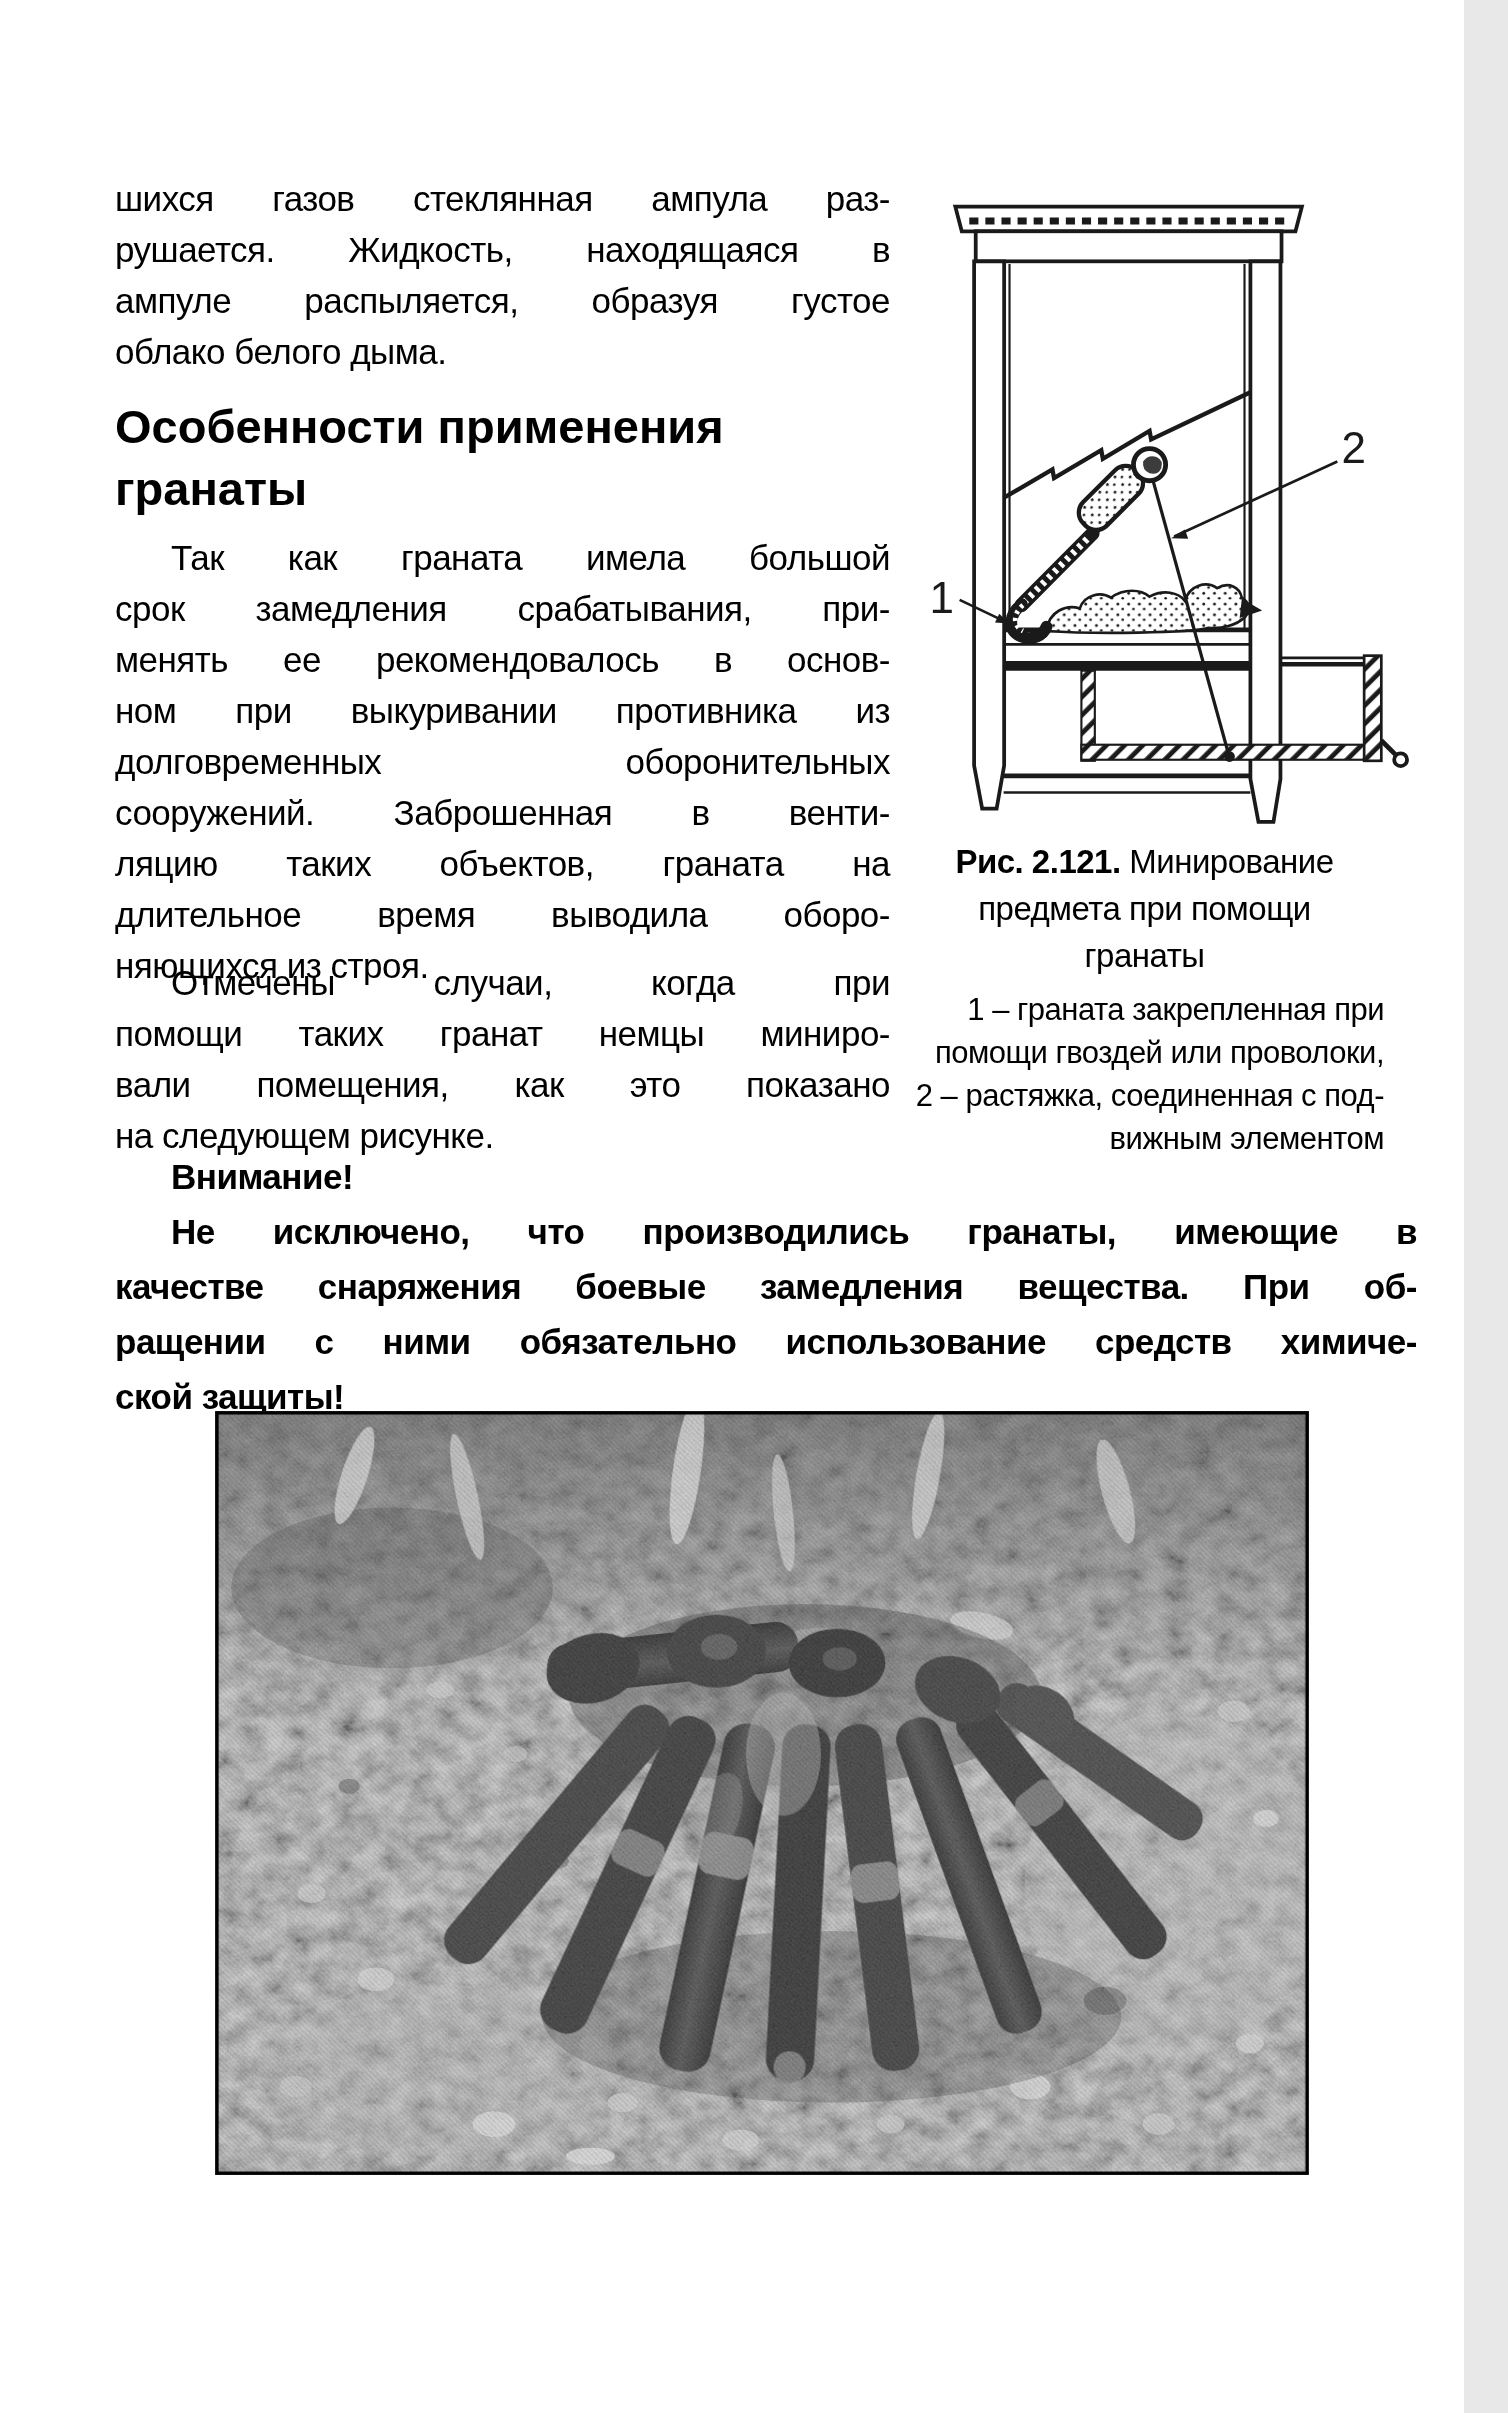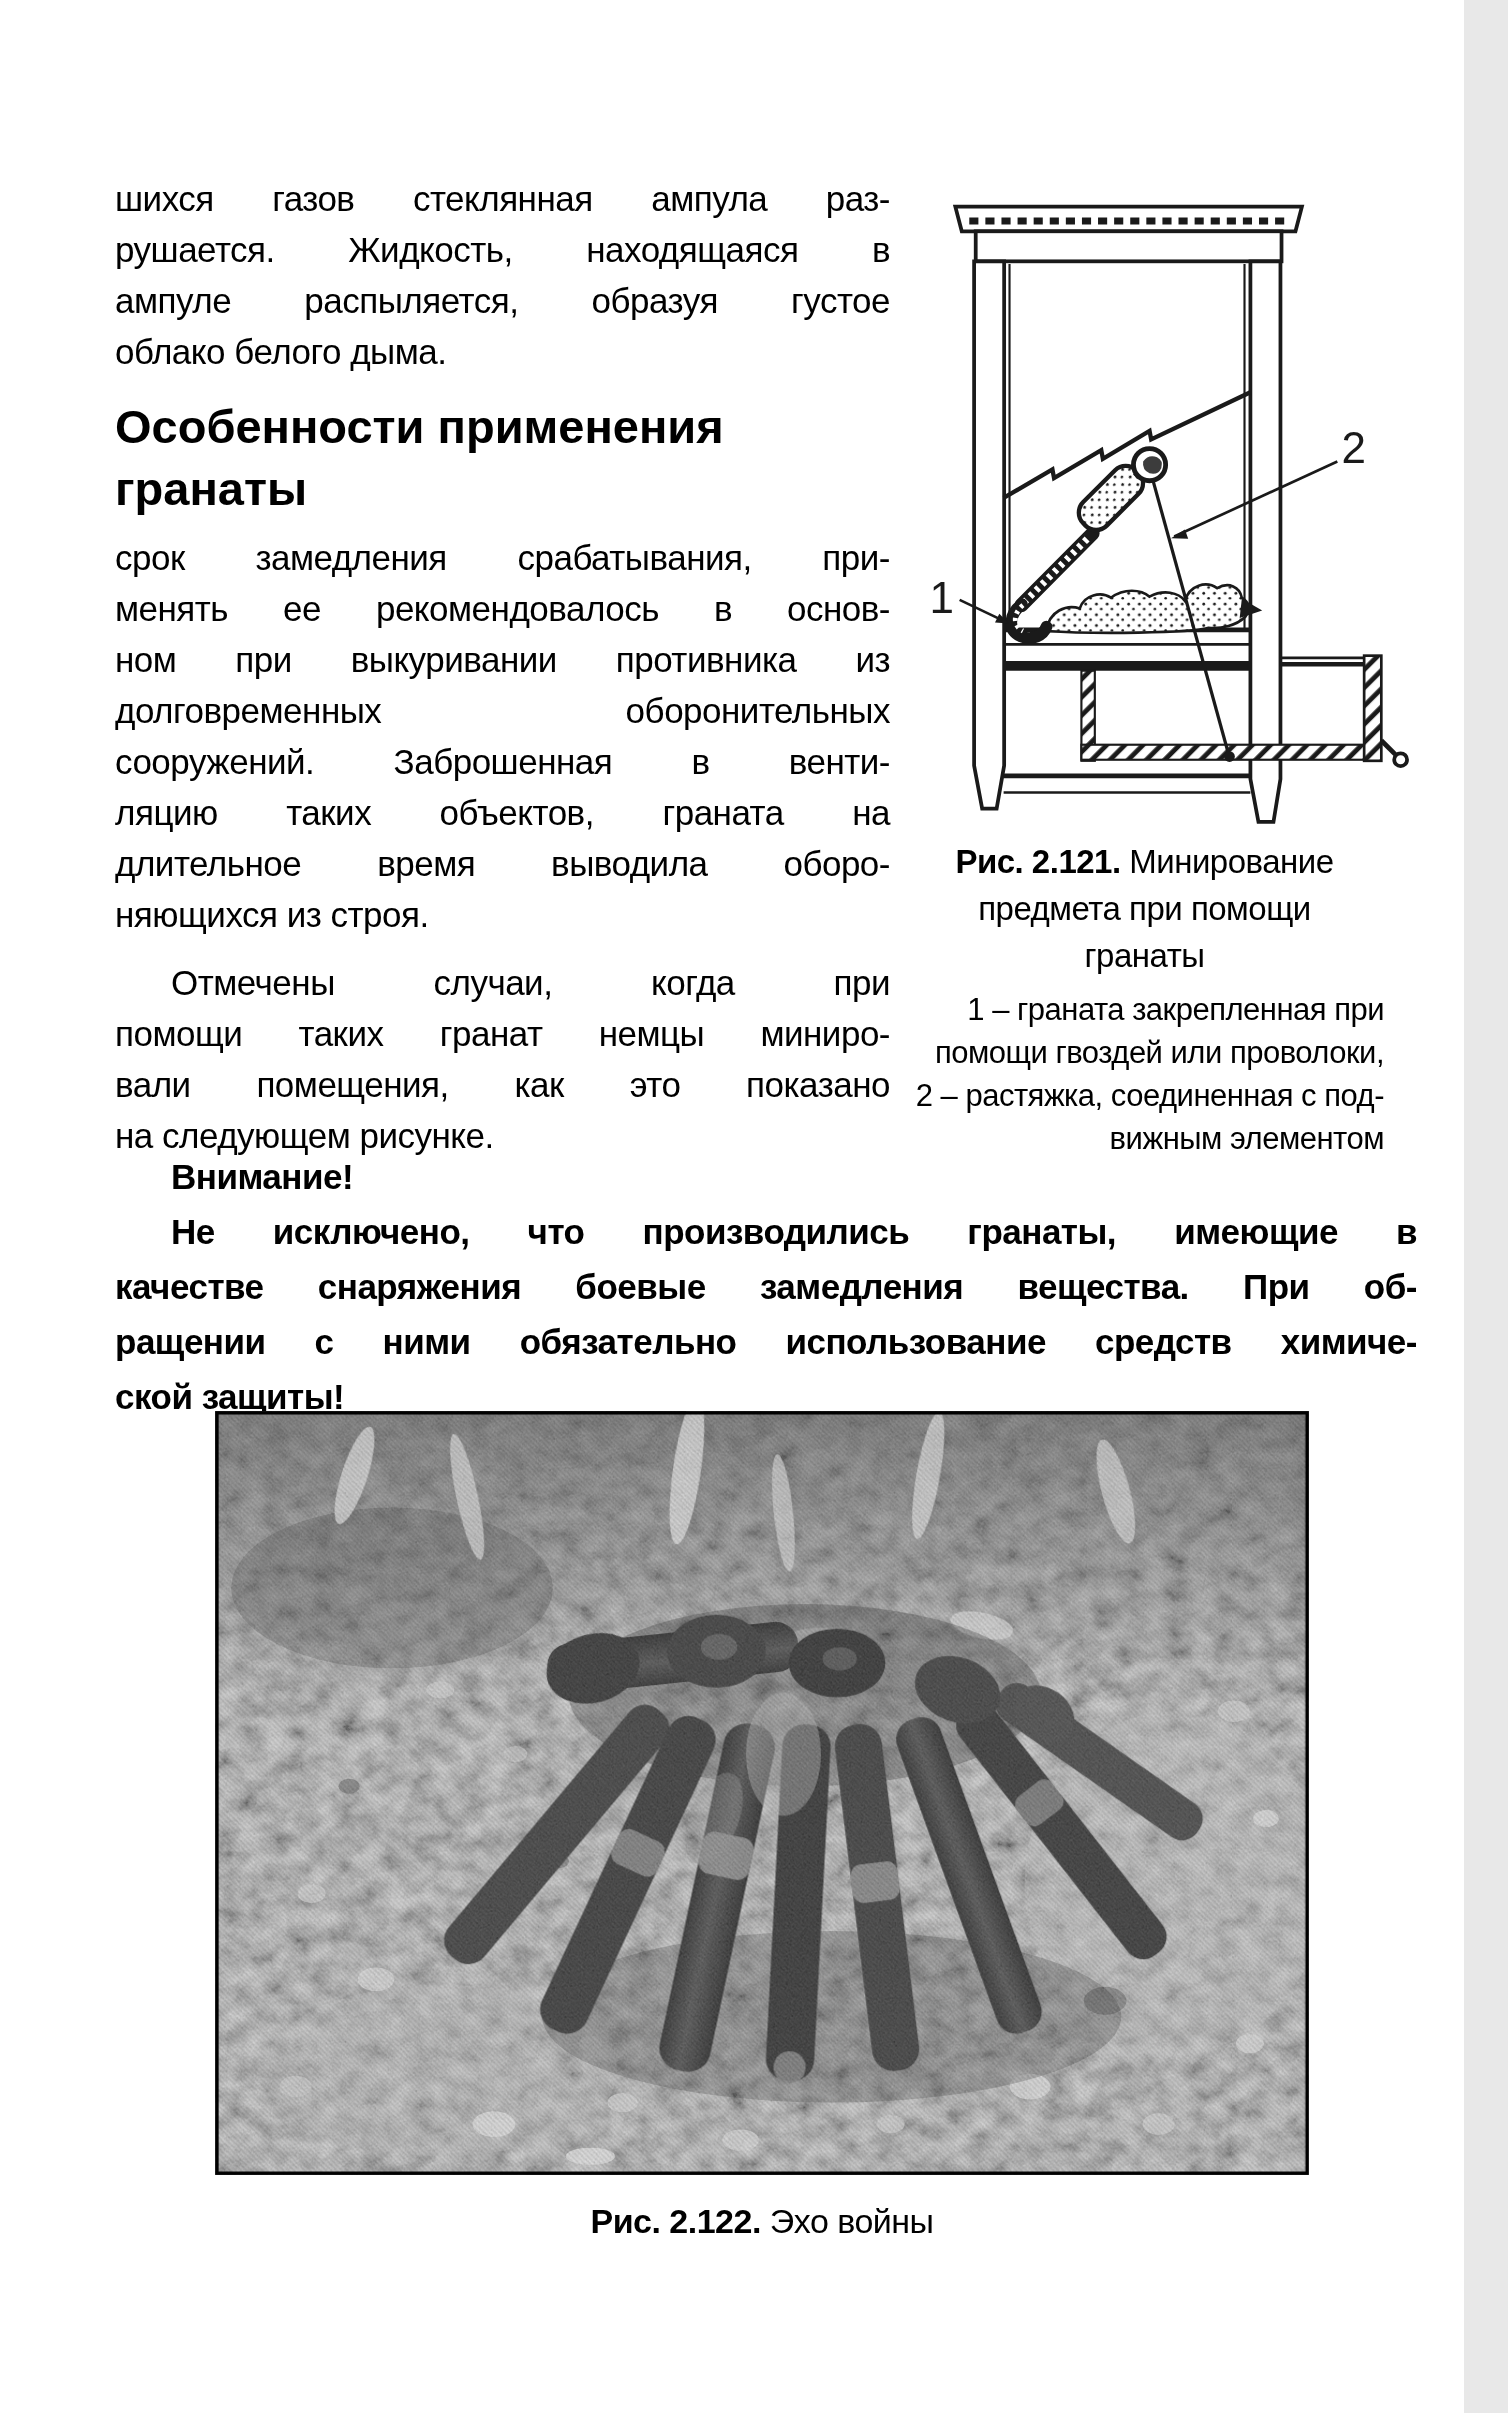--- a/index.html
+++ b/index.html
@@ -37,20 +37,21 @@
     <div class="tl">ампуле распыляется, образуя густое</div>
     <div class="tl last">облако белого дыма.</div>
   </div>
 
   <div class="abs heading" style="left:115px;top:396px;width:775px;">
     <div>Особенности применения</div>
     <div>гранаты</div>
   </div>
 
   <div class="abs body-text" style="left:115px;top:532px;width:775px;">
+    <div class="tl indent">Так как граната имела большой</div>
     <div class="tl">срок замедления срабатывания, при-</div>
     <div class="tl">менять ее рекомендовалось в основ-</div>
     <div class="tl">ном при выкуривании противника из</div>
     <div class="tl">долговременных оборонительных</div>
     <div class="tl">сооружений. Заброшенная в венти-</div>
     <div class="tl">ляцию таких объектов, граната на</div>
     <div class="tl">длительное время выводила оборо-</div>
     <div class="tl last">няющихся из строя.</div>
   </div>
 
@@ -299,18 +300,15 @@
       <ellipse cx="1060" cy="640" rx="70" ry="115" fill="#b5b5b5" opacity="0.45"></ellipse>
       <ellipse cx="930" cy="760" rx="46" ry="90" fill="#8d8d8d" opacity="0.4" transform="rotate(22 930 760)"></ellipse>
     </g>
 
     <rect x="0" y="0" width="2040" height="1425" filter="url(#fine)" opacity="0.30"></rect>
     <rect x="0" y="0" width="2040" height="1425" fill="url(#halftone)"></rect>
 
     <rect x="3" y="3" width="2034" height="1419" fill="none" stroke="#000" stroke-width="7"></rect>
   </svg>
 
-  <div class="abs cap2" style="left:215px;top:2202px;width:1094px;">
-    <span class="b pre">Рис. 2.122.</span><span class="pre"> Эхо войны</span>
-  </div>
 
 </div>
 
 
 </body></html>

